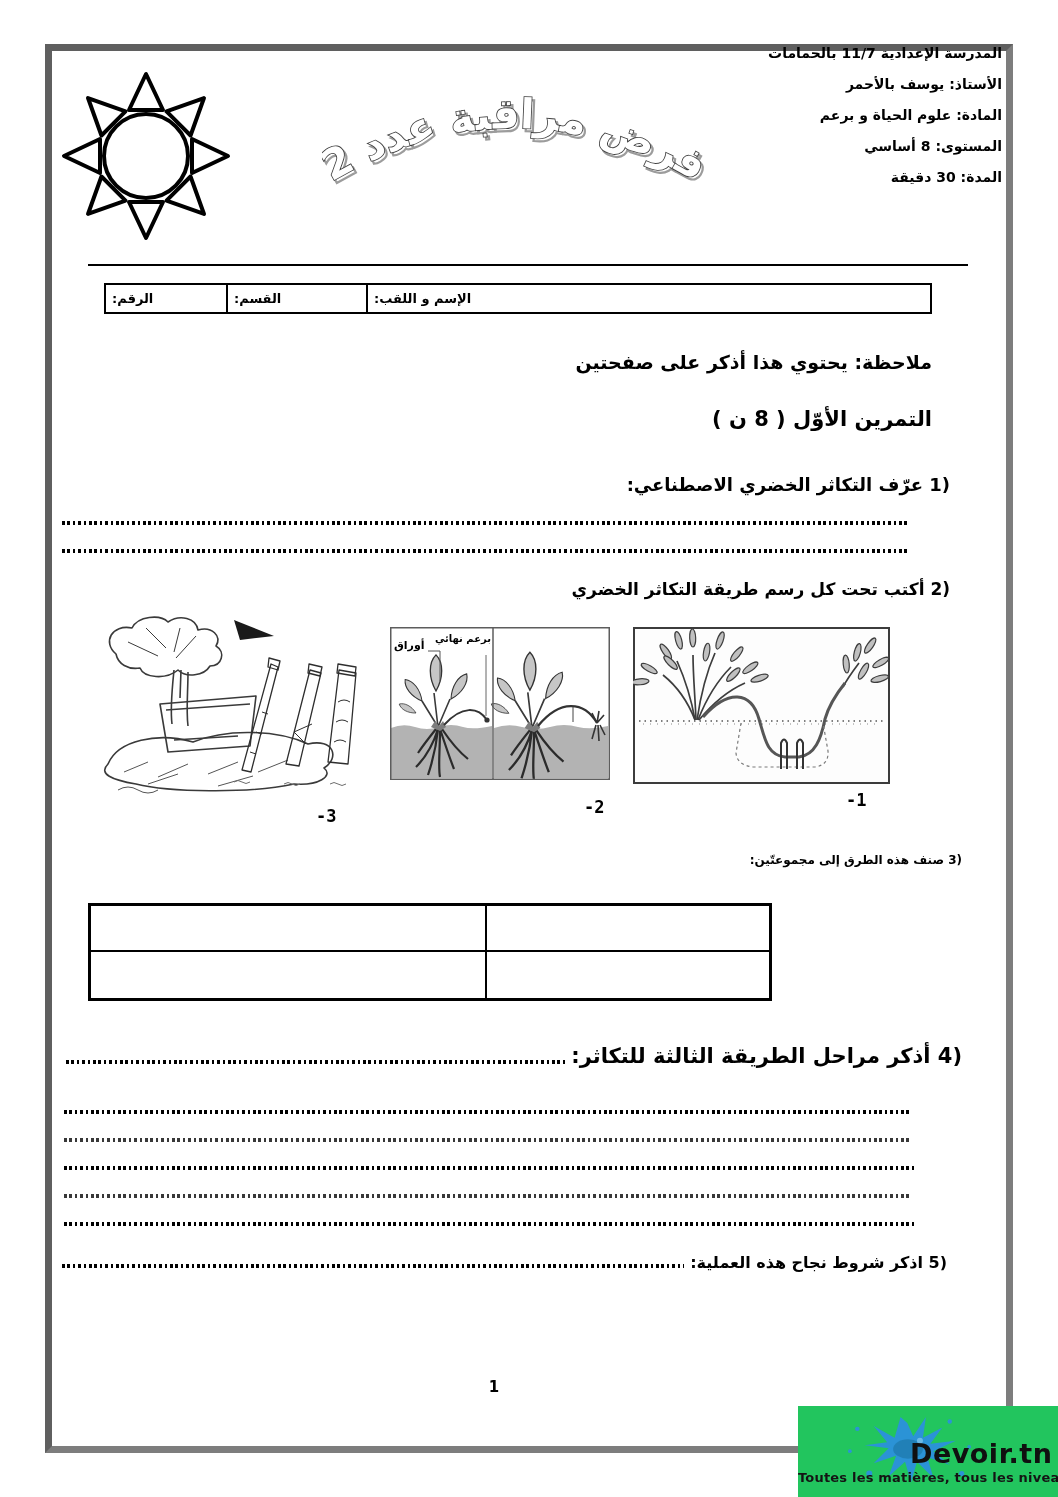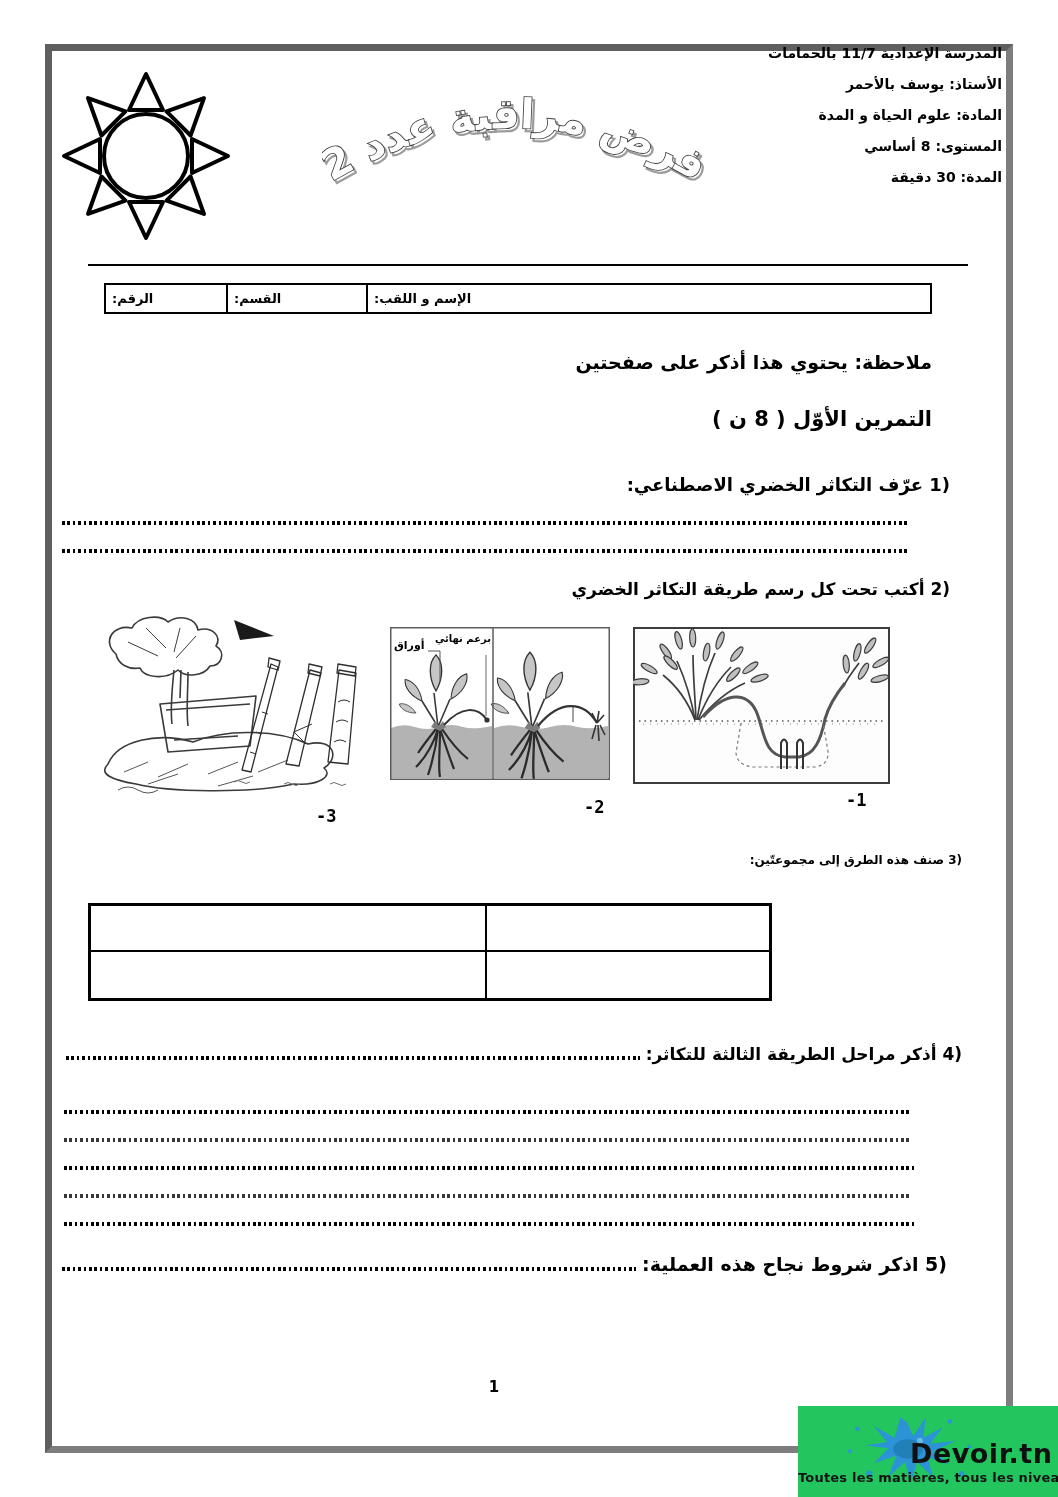--- a/index.html
+++ b/index.html
@@ -62,21 +62,21 @@
       <textPath href="#tarc" startOffset="50%" text-anchor="middle">فرض مراقبة عدد 2</textPath>
     </text>
     <text font-size="41" font-weight="bold" fill="#ffffff" stroke="#3e3e3e" stroke-width="1.7" style="paint-order:stroke;font-family:'DejaVu Sans',sans-serif">
       <textPath href="#tarc" startOffset="50%" text-anchor="middle">فرض مراقبة عدد 2</textPath>
     </text>
   </svg>
 
   <div class="abs ar" style="right:56px;top:38px;text-align:right;font-size:14px;line-height:31px;">
     <div>المدرسة الإعدادية 11/7 بالحمامات</div>
     <div>الأستاذ: يوسف بالأحمر</div>
-    <div>المادة: علوم الحياة و المدة</div>
+    <div>المادة: علوم الحياة و برعم</div>
     <div>المستوى: 8 أساسي</div>
     <div>المدة: 30 دقيقة</div>
   </div>
 
   <div class="abs hline" style="left:88px;top:264px;width:880px;"></div>
 
   <div class="abs stb" style="left:104px;top:283px;width:828px;">
     <div class="cell c1">
       <span>الرقم:</span>
     </div>
@@ -205,32 +205,32 @@
   <div class="abs ar" style="right:96px;top:853px;font-size:12px;">‎3)‎ صنف هذه الطرق إلى مجموعتّين:</div>
 
   <div class="abs ctb" style="left:88px;top:903px;width:684px;height:98px;">
     <div class="cc r1 cl"></div>
     <div class="cc r1"></div>
     <div class="cc cl"></div>
     <div class="cc"></div>
   </div>
 
   <div class="abs qline" style="left:64px;top:1044px;width:898px;">
-    <span class="txt ar" style="font-size:17px;">‎4)‎ أذكر مراحل الطريقة الثالثة للتكاثر:</span>
+    <span class="txt ar" style="font-size:21px;">‎4)‎ أذكر مراحل الطريقة الثالثة للتكاثر:</span>
     <span class="fill"></span>
   </div>
 
   <div class="abs dot" style="left:64px;top:1110px;width:846px;"></div>
   <div class="abs dot lt" style="left:64px;top:1138px;width:848px;"></div>
   <div class="abs dot" style="left:64px;top:1166px;width:850px;"></div>
   <div class="abs dot lt" style="left:64px;top:1194px;width:848px;"></div>
   <div class="abs dot" style="left:64px;top:1222px;width:852px;"></div>
 
   <div class="abs qline" style="left:60px;top:1253px;width:887px;">
-    <span class="txt ar" style="font-size:19px;">‎5)‎  اذكر شروط نجاح هذه العملية:</span>
+    <span class="txt ar" style="font-size:16px;">‎5)‎  اذكر شروط نجاح هذه العملية:</span>
     <span class="fill"></span>
   </div>
 
   <div class="abs" style="left:0;top:1378px;width:988px;text-align:center;font-size:15px;font-weight:bold;">1</div>
 
   <div class="abs" style="left:798px;top:1406px;width:260px;height:91px;background:#22c55e;">
     <svg class="abs" style="left:38px;top:2px" width="150" height="82" viewBox="0 0 200 110">
       <g fill="#2b93d6">
         <path d="M95,20 L103,38 L120,12 L116,40 L142,26 L126,48 L160,44 L130,58 L152,76 L122,66 L130,94 L108,72 L100,100 L92,72 L70,92 L80,64 L50,74 L70,54 L38,50 L68,46 L50,24 L78,40 L86,12 Z"></path>
         <circle cx="28" cy="28" r="3"></circle>

